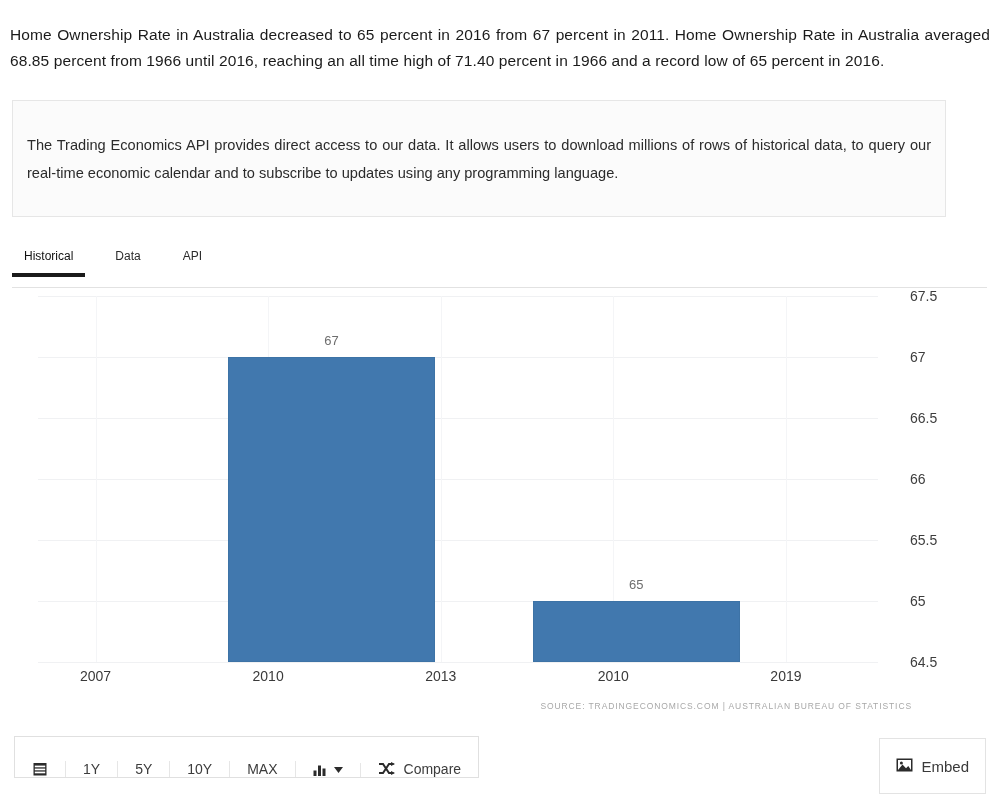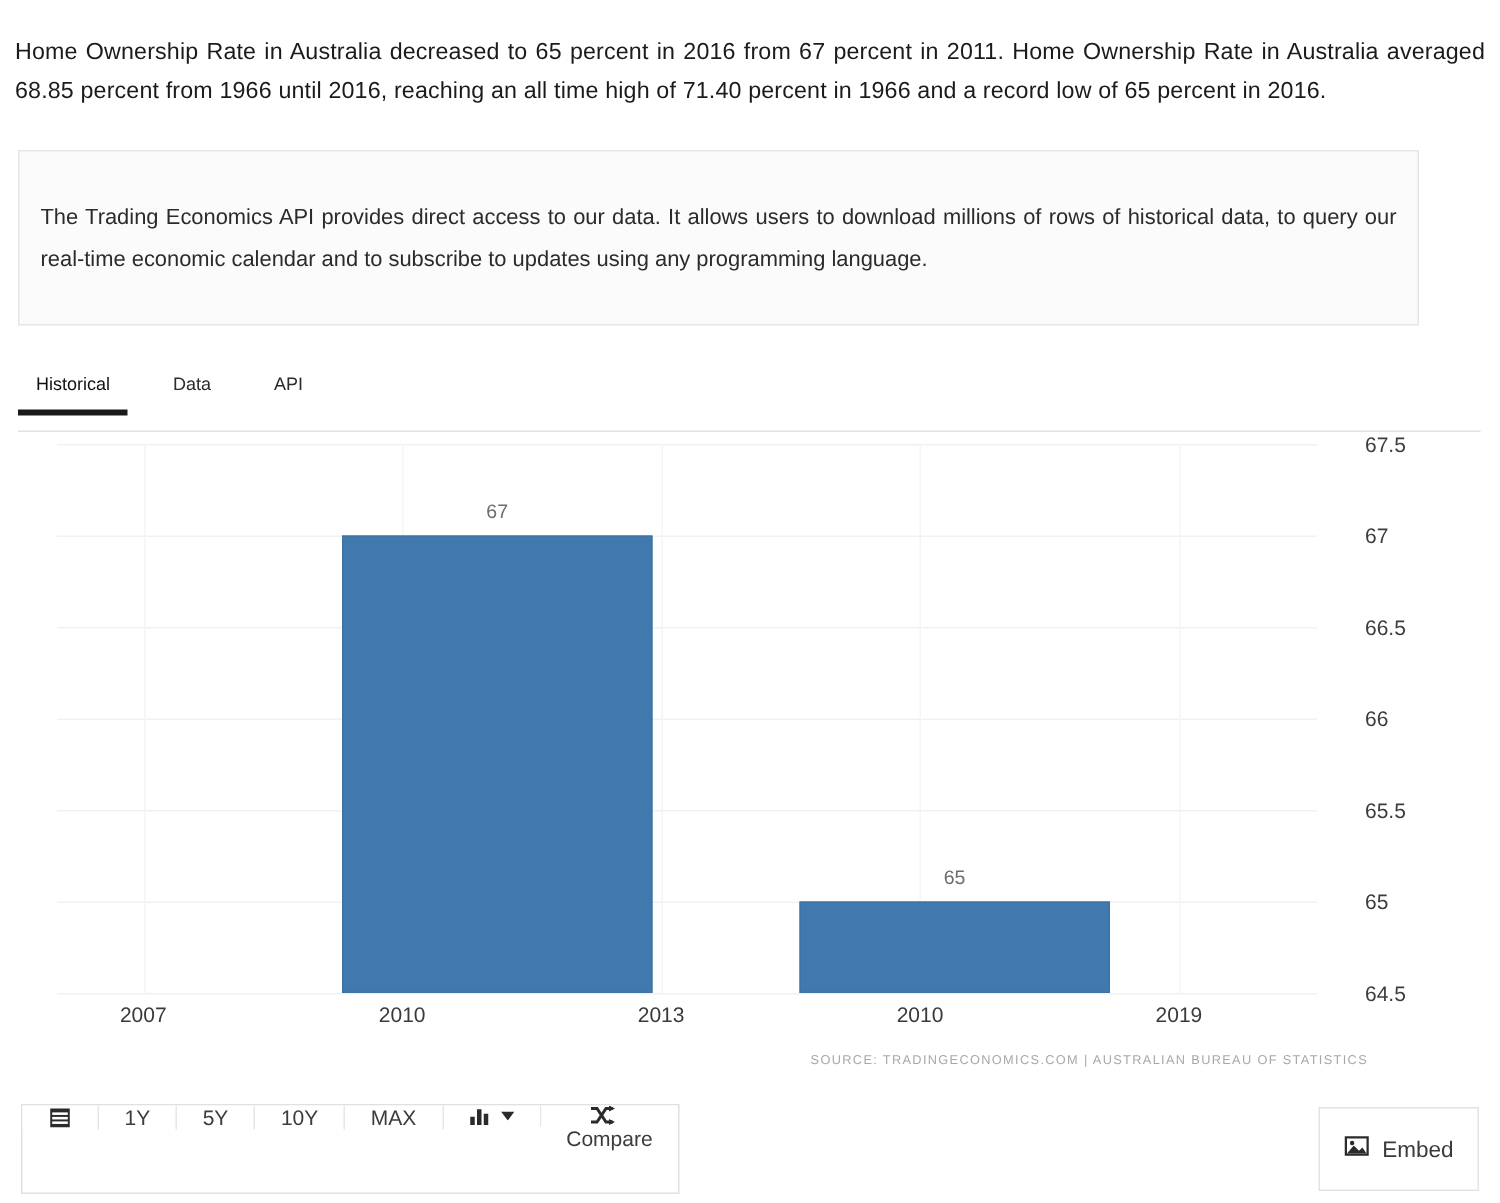--- a/index.html
+++ b/index.html
@@ -148,39 +148,39 @@
     font-size: 8.5px;
     letter-spacing: .9px;
     color: #a8a8a8;
     white-space: nowrap;
   }
 
   
   #toolbar {
     position: absolute;
     left: 14px; top: 736px;
-    height: 60px;
-    display: flex;
-    align-items: flex-start;
+    height: 42px;
+    display: flex;
+    align-items: flex-end;
     border: 1px solid #e0e0e0;
     background: #ffffff;
   }
   .tb-btn {
     display: flex;
     align-items: center;
     justify-content: center;
     padding: 0 17px;
     border-right: 1px solid #e6e6e6;
     font-size: 14px;
     color: #3c3c3c;
     cursor: pointer;
     background: #ffffff;
     white-space: nowrap;
   }
-  .tb-btn:last-child { border-right: none; flex-direction: column; }
+  .tb-btn:last-child { border-right: none; }
   .tb-btn svg { display: block; }
 
   #embed-btn {
     position: absolute;
     right: 14px; top: 738px;
     height: 56px;
     display: flex;
     align-items: center;
     gap: 8px;
     padding: 0 16px;

